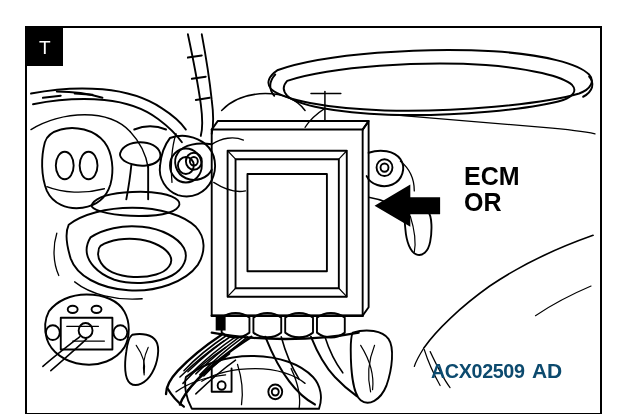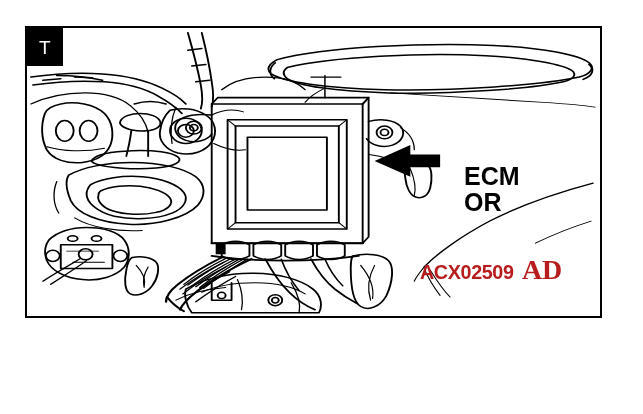--- a/index.html
+++ b/index.html
@@ -23,21 +23,21 @@
     height: 414px;
     background: #ffffff;
   }
 
   
   .figure-frame {
     position: absolute;
     left: 25px;
     top: 26px;
     width: 577px;
-    height: 292px;
+    height: 389px;
     border: 2px solid #000000;
     background: #ffffff;
     box-sizing: border-box;
   }
 
   .figure-canvas {
     position: absolute;
     left: 0;
     top: 0;
     width: 100%;
@@ -83,34 +83,34 @@
   }
 
   
   .part-number {
     position: absolute;
     right: 38px;
     bottom: 30px;
     display: flex;
     align-items: baseline;
     gap: 5px;
-    color: #b91c1c;
+    color: #0c4a6e;
   }
   .part-number-main {
     font-family: "Liberation Sans", sans-serif;
     font-size: 21px;
     font-weight: bold;
     letter-spacing: -0.4px;
     transform: scaleX(0.94);
     transform-origin: right baseline;
     white-space: nowrap;
   }
   .part-number-suffix {
-    font-family: Liberation Serif, serif;
-    font-size: 28px;
+    font-family: Liberation Sans, sans-serif;
+    font-size: 21px;
     font-weight: bold;
     letter-spacing: -0.2px;
     white-space: nowrap;
   }
 </style>
 </head>
 <body>
 
 <div id="figure-root">
 

